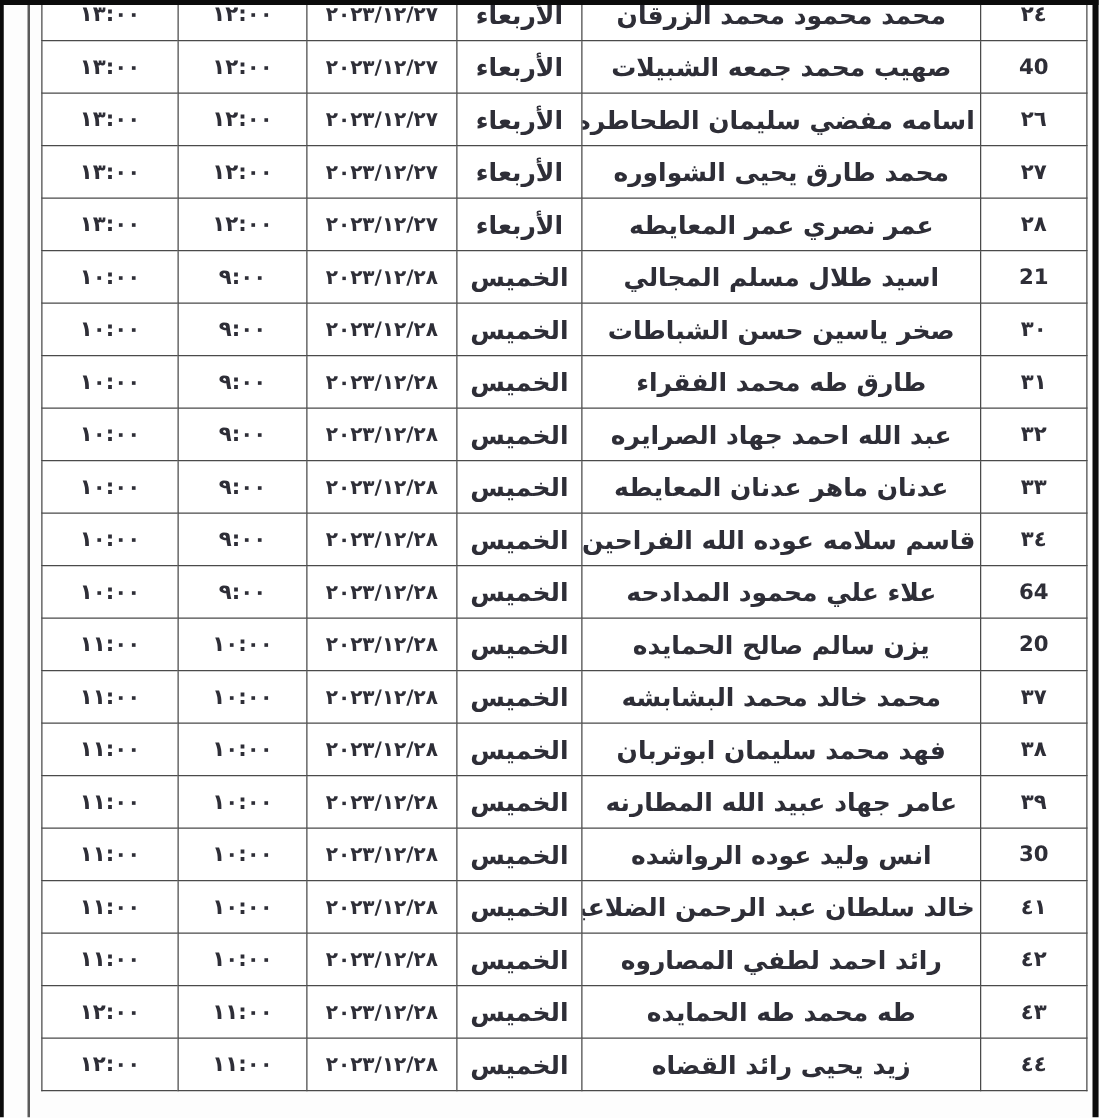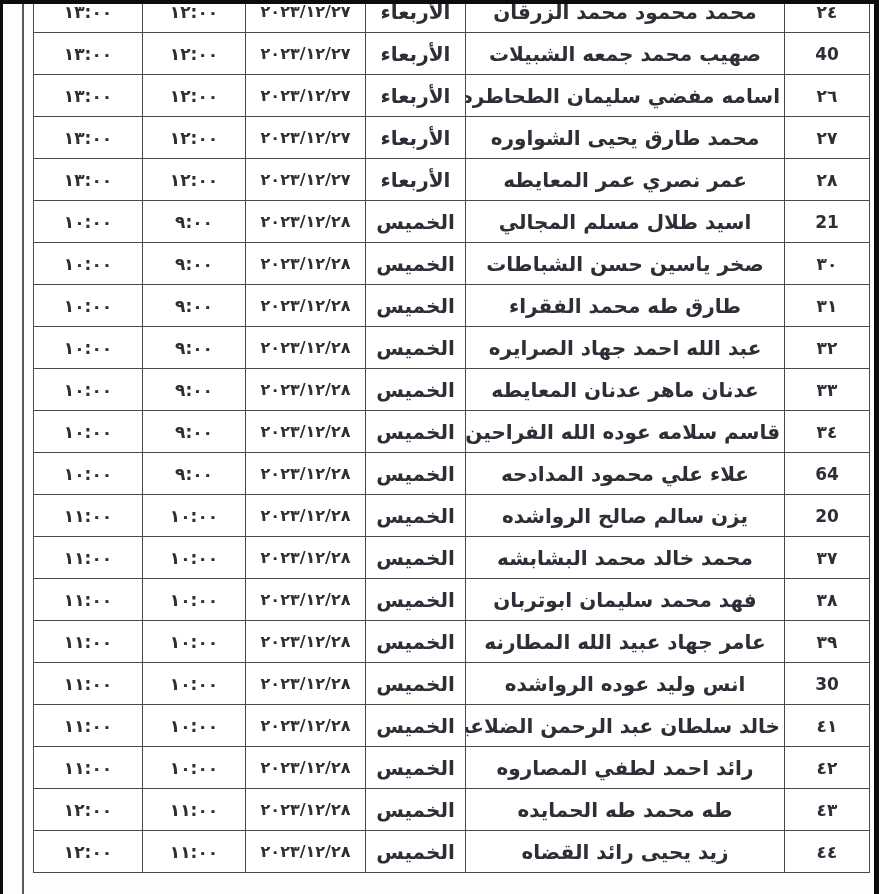--- a/index.html
+++ b/index.html
@@ -179,21 +179,21 @@
     <td class="c-num">64</td>
     <td class="c-name">علاء علي محمود المدادحه</td>
     <td class="c-day">الخميس</td>
     <td class="c-date"><span dir="ltr">٢٠٢٣/١٢/٢٨</span></td>
     <td class="c-from"><span dir="ltr">٩:٠٠</span></td>
     <td class="c-to"><span dir="ltr">١٠:٠٠</span></td>
   </tr>
 
   <tr>
     <td class="c-num">20</td>
-    <td class="c-name">يزن سالم صالح الرواشده</td>
+    <td class="c-name">يزن سالم صالح الحمايده</td>
     <td class="c-day">الخميس</td>
     <td class="c-date"><span dir="ltr">٢٠٢٣/١٢/٢٨</span></td>
     <td class="c-from"><span dir="ltr">١٠:٠٠</span></td>
     <td class="c-to"><span dir="ltr">١١:٠٠</span></td>
   </tr>
 
   <tr>
     <td class="c-num">٣٧</td>
     <td class="c-name">محمد خالد محمد البشابشه</td>
     <td class="c-day">الخميس</td>

